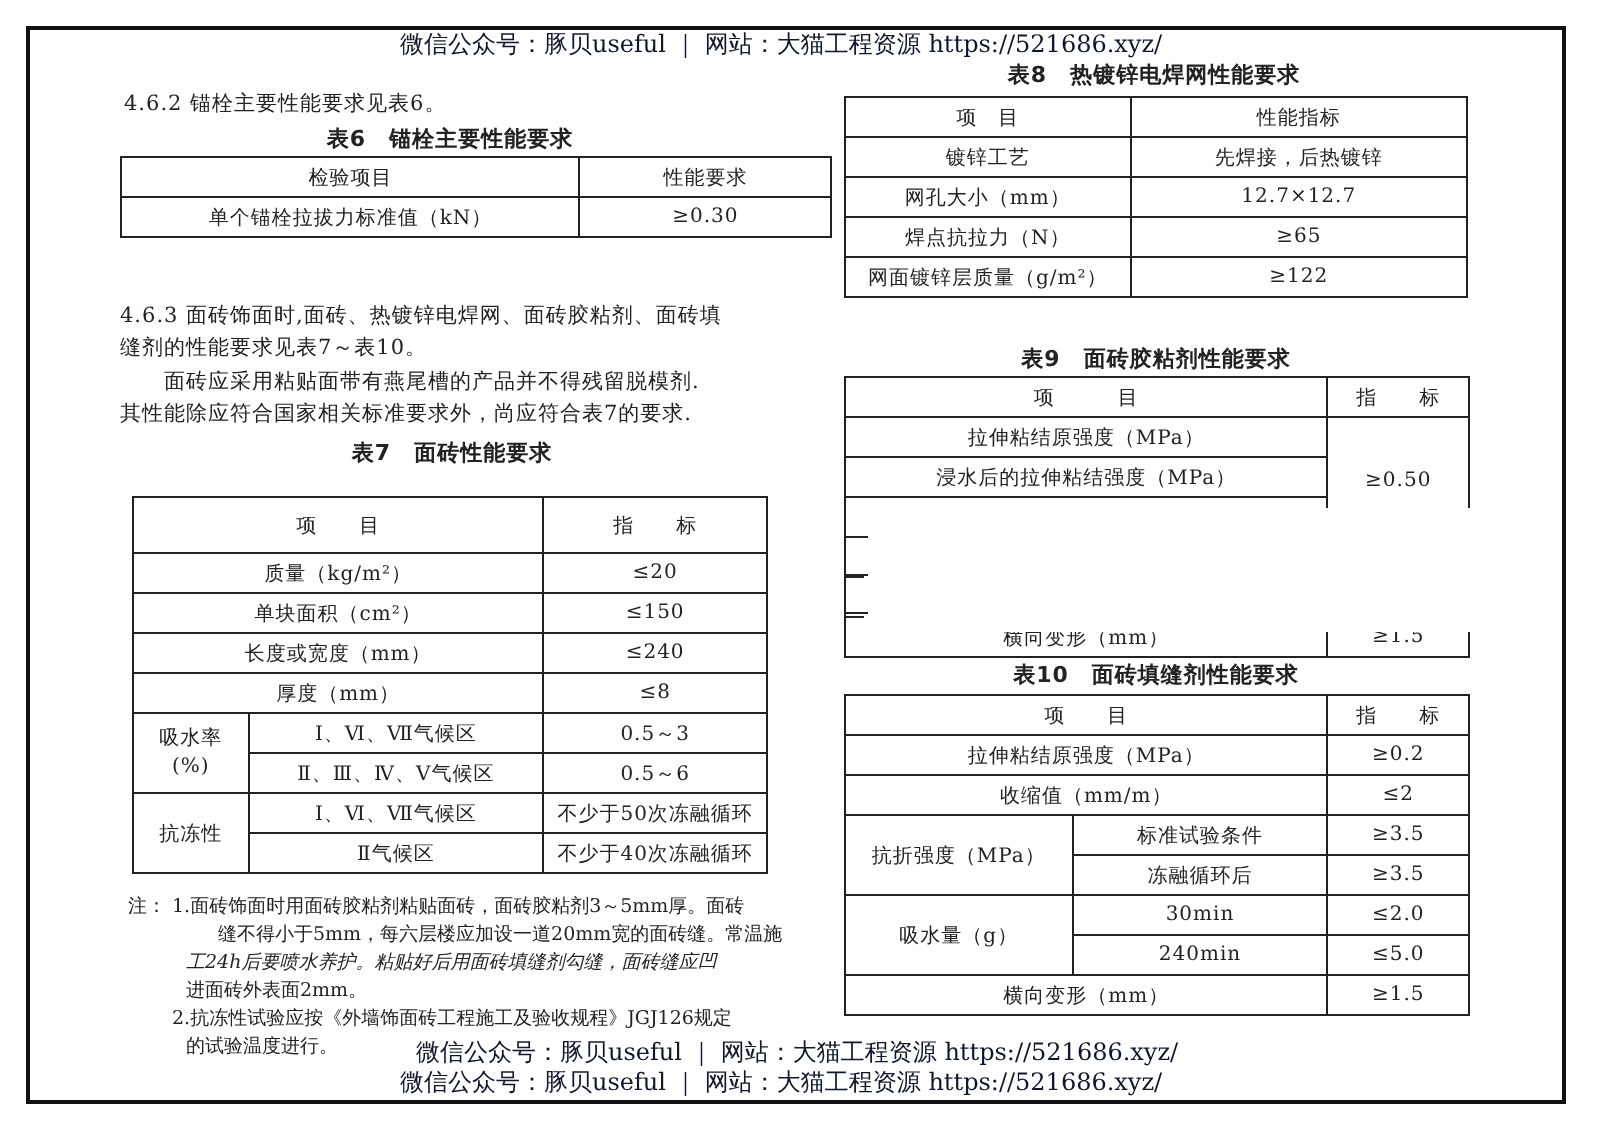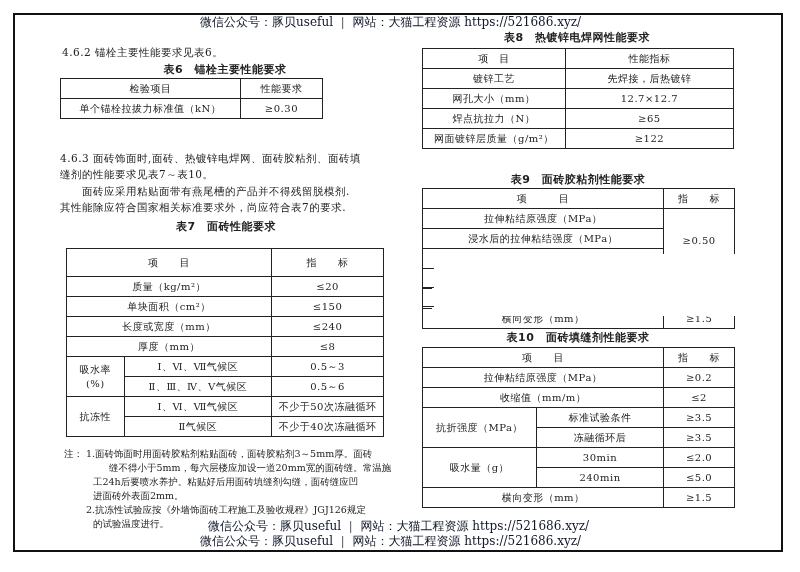--- a/index.html
+++ b/index.html
@@ -20,21 +20,21 @@
 </head>
 <body>
 
 <div class="frame"></div>
 
 <div class="abs wm" style="left:200px;top:14px;">微信公众号：豚贝useful ｜ 网站：大猫工程资源 https://521686.xyz/</div>
 
 <div class="abs txt" style="left:62px;top:45px;">4.6.2 锚栓主要性能要求见表6。</div>
 <div class="abs cap" style="left:60px;top:62px;width:330px;">表6　锚栓主要性能要求</div>
 
-<table style="left:60px;top:78px;width:263px;border-radius:23px;">
+<table style="left:60px;top:78px;width:356px;border-radius:23px;">
   <colgroup>
       <col style="width:212px">
       <col style="width:116px">
     </colgroup>
   <tbody>
       <tr>
     <td>检验项目</td>
     <td>性能要求</td>
   </tr>
   <tr>
@@ -97,21 +97,21 @@
   <tr>
     <td>Ⅱ气候区</td>
     <td>不少于40次冻融循环</td>
   </tr>
 </tbody>
   </table>
 
 <div class="abs note" style="left:64px;top:447px;">注：</div>
 <div class="abs note" style="left:86px;top:447px;">1.面砖饰面时用面砖胶粘剂粘贴面砖，面砖胶粘剂3～5mm厚。面砖</div>
 <div class="abs note" style="left:109px;top:461px;">缝不得小于5mm，每六层楼应加设一道20mm宽的面砖缝。常温施</div>
-<div class="abs note" style="left:93px;top:475px;">工24h后要喷水养护。粘贴好后用面砖填缝剂勾缝，面砖缝应凹</div>
+<div class="abs note" style="left:93px;top:475px;font-style:italic;">工24h后要喷水养护。粘贴好后用面砖填缝剂勾缝，面砖缝应凹</div>
 <div class="abs note" style="left:93px;top:489px;">进面砖外表面2mm。</div>
 <div class="abs note" style="left:86px;top:503px;">2.抗冻性试验应按《外墙饰面砖工程施工及验收规程》JGJ126规定</div>
 <div class="abs note" style="left:93px;top:517px;">的试验温度进行。</div>
 
 <div class="abs wm" style="left:200px;top:533px;">微信公众号：豚贝useful ｜ 网站：大猫工程资源 https://521686.xyz/</div>
 
 <div class="abs cap" style="left:422px;top:30px;width:310px;">表8　热镀锌电焊网性能要求</div>
 <table style="left:422px;top:48px;width:312px;">
   <colgroup>
       <col style="width:143px">

